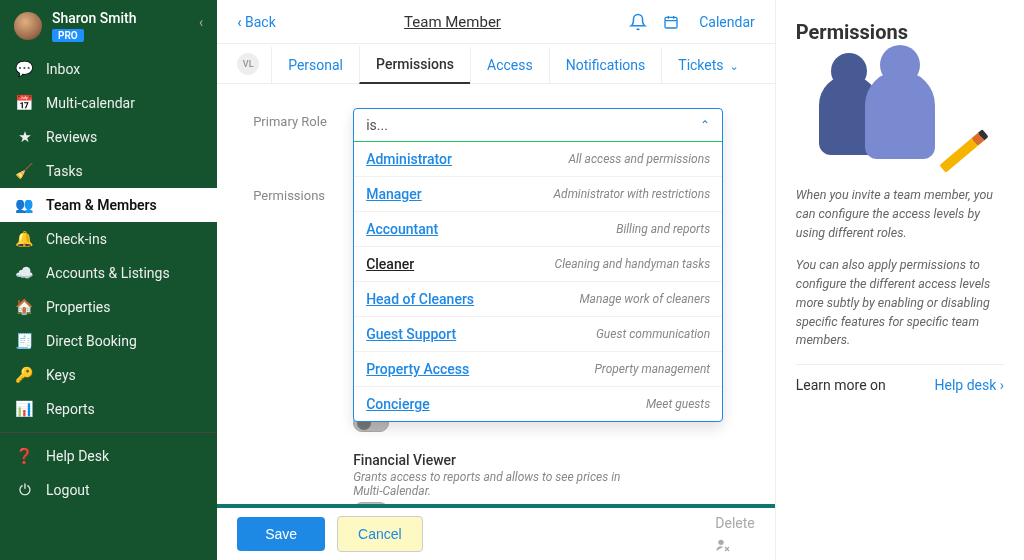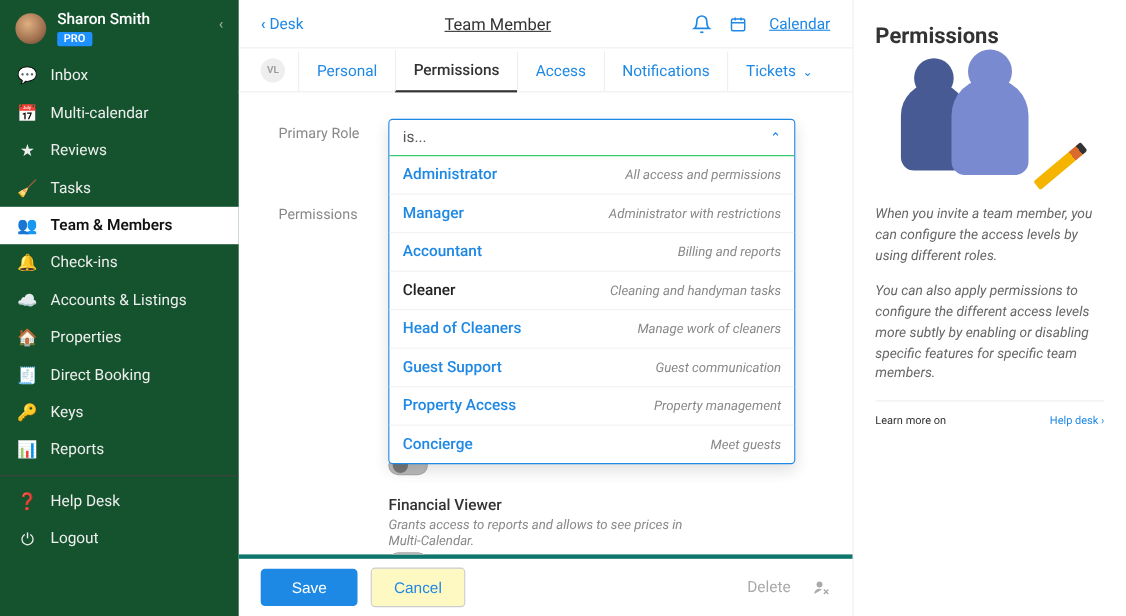--- a/index.html
+++ b/index.html
@@ -20,69 +20,69 @@
 .nav-bottom { padding-bottom:10px; }
 .divider { border-top:1px solid #444; margin:6px 0; }
 
 
 .main { flex:1; display:flex; flex-direction:column; border-right:1px solid #eee; }
 .mainhead { height:44px; display:flex; align-items:center; justify-content:space-between; padding:0 20px; border-bottom:1px solid #eee; }
 .back { color:#1e88e5; font-size:14px; cursor:pointer; }
 .chev { font-weight:600; }
 .title { color:#333; font-size:15px;text-decoration:underline; }
 .headactions { display:flex; align-items:center; gap:16px; color:#1e88e5; }
-.bell,.cal { cursor:pointer; display:flex; align-items:flex-start; gap:20px;text-decoration:underline; }
+.bell,.cal { cursor:pointer; display:flex; align-items:flex-start; gap:20px; }
 
 .tabs { height:40px; display:flex; align-items:flex-end; padding:0 20px; gap:0; border-bottom:1px solid #eee; }
 .tab-avatar { width:22px; height:22px; border-radius:50%; background:#eee; color:#999; font-size:9px; font-weight:600; display:inline-flex; align-items:center; justify-content:center; margin-right:12px; margin-bottom:8px; }
 .tab { padding:10px 16px; font-size:14px; color:#1e88e5; cursor:pointer; border-left:1px solid #eee; }
 .tab.active { color:#333; font-weight:500; border-bottom:2px solid #333; margin-bottom:-1px; }
 .tab-caret { margin-left:6px; color:#1e88e5; font-size:11px; }
 
 .form { flex:1; padding:24px 36px 0 36px; position:relative; overflow:hidden; }
 .row { display:flex; margin-bottom:44px; }
 .row-label { width:100px; color:#888; font-size:13px; padding-top:6px; }
 .row-body { flex:1; }
 
 
 .dd { width:370px; border:1px solid #1e88e5; border-radius:4px; background:#fff; box-shadow:0 6px 14px rgba(0,0,0,0.12); position:relative; z-index:20; }
 .dd-head { display:flex; align-items:center; justify-content:space-between; padding:8px 12px; border-bottom:1px solid #22c55e; color:#555; }
 .dd-caret { color:#1e88e5; font-size:12px; }
 .dd-item { display:flex; justify-content:space-between; align-items:center; padding:9px 12px; border-bottom:1px solid #f1f1f1; cursor:pointer; }
 .dd-item:last-child { border-bottom:none; }
-.dd-name { color:#1e88e5; font-weight:500; font-size:14px; }
+.dd-name { color:#1e88e5; font-weight:500; font-size:14px;text-decoration:underline; }
 .dd-item.sel .dd-name { color:#222; }
 .dd-desc { color:#888; font-style:italic; font-size:12px; text-align:right; }
 
 
 .perm-list { position:absolute; left:136px; right:36px; top:88px; }
 .perm { display:flex; justify-content:space-between; align-items:flex-start; padding:10px 0;flex-direction:column; }
 .perm-text { max-width:290px; }
 .perm-title { font-weight:500; color:#333; font-size:14px; }
 .perm-sub { color:#888; font-style:italic; font-size:12px; margin-top:2px; }
 .toggle { width:36px; height:18px; border-radius:9px; background:#bbb; position:relative; display:inline-block; margin-top:4px; border:1px solid #aaa; }
 .toggle::after { content:""; position:absolute; width:14px; height:14px; border-radius:50%; background:#777; top:50%; left:3px; transform:translateY(-50%); }
 
 
 .footer { height:56px; border-top:4px solid #0f766e; display:flex; align-items:center; padding:0 20px; gap:12px; }
 .btn-save { background:#1e88e5; color:#fff; border:none; border-radius:4px; padding:9px 28px; font-size:14px; font-weight:500; cursor:pointer; }
 .btn-cancel { background:#fef9c3; color:#1e88e5; border:1px solid #ccc; border-radius:4px; padding:9px 20px; font-size:14px; cursor:pointer; }
-.btn-delete { margin-left:auto; color:#aaa; font-size:14px; cursor:pointer; display:flex; align-items:flex-start; gap:20px; }
+.btn-delete { margin-left:auto; color:#aaa; font-size:14px; cursor:pointer; display:flex; align-items:flex-start; gap:6px;flex-direction:column; }
 
 
 .rightpanel { width:250px; padding:20px 20px; }
 .rp-title { font-size:20px; font-weight:700; color:#333; margin-bottom:16px; }
 .rp-ill { height:110px; display:flex; align-items:center; justify-content:center; margin-bottom:16px; position:relative; }
 .silA { width:60px; height:80px; background:#485a94; border-radius:30px 30px 12px 12px; position:relative; left:-16px; }
 .silA::before { content:""; position:absolute; width:36px; height:36px; border-radius:50%; background:#485a94; top:-22px; left:12px; }
 .silB { width:70px; height:88px; background:#7a8ad0; border-radius:34px 34px 12px 12px; position:relative; left:-30px; z-index:2; }
 .silB::before { content:""; position:absolute; width:40px; height:40px; border-radius:50%; background:#7a8ad0; top:-26px; left:15px; }
 .pencil { position:absolute; width:56px; height:10px; background:linear-gradient(90deg,#f4b400 0%, #f4b400 75%, #d96c2c 75%, #d96c2c 90%, #333 90%); transform:rotate(-40deg); right:12px; bottom:14px; border-radius:2px; z-index:3; }
 .rp-p { font-size:12.5px; font-style:italic; color:#666; line-height:1.5; margin-bottom:14px; }
-.rp-learn { display:flex; justify-content:space-between; align-items:center; font-size:10px; border-top:1px solid #eee; padding-top:12px; }
+.rp-learn { display:flex; justify-content:space-between; align-items:center; font-size:14px; border-top:1px solid #eee; padding-top:12px; }
 .rp-learn .lbl { color:#333; }
 .rp-learn .link { color:#1e88e5; cursor:pointer; }
 </style>
 </head>
 <body>
 
 <div class="app">
 
   <aside class="sidebar">
     <div class="user">
@@ -149,21 +149,21 @@
           <span class="icon">⏻</span>
           <span>Logout</span>
         </li>
       </ul>
   </aside>
 
   <section class="main">
     <div class="mainhead">
       <span class="back">
         <span class="chev">‹</span>
-        <span>Desk</span>
+        <span>Back</span>
       </span>
       <span class="title">Team Member</span>
       <div class="headactions">
         <span class="bell">
           <svg width="18" height="18" viewBox="0 0 24 24" fill="none" stroke="#1e88e5" stroke-width="2">
               <path d="M18 8a6 6 0 10-12 0c0 7-3 9-3 9h18s-3-2-3-9"></path>
               <path d="M13.7 21a2 2 0 01-3.4 0"></path>
             </svg>
         </span>
         <span class="cal">

